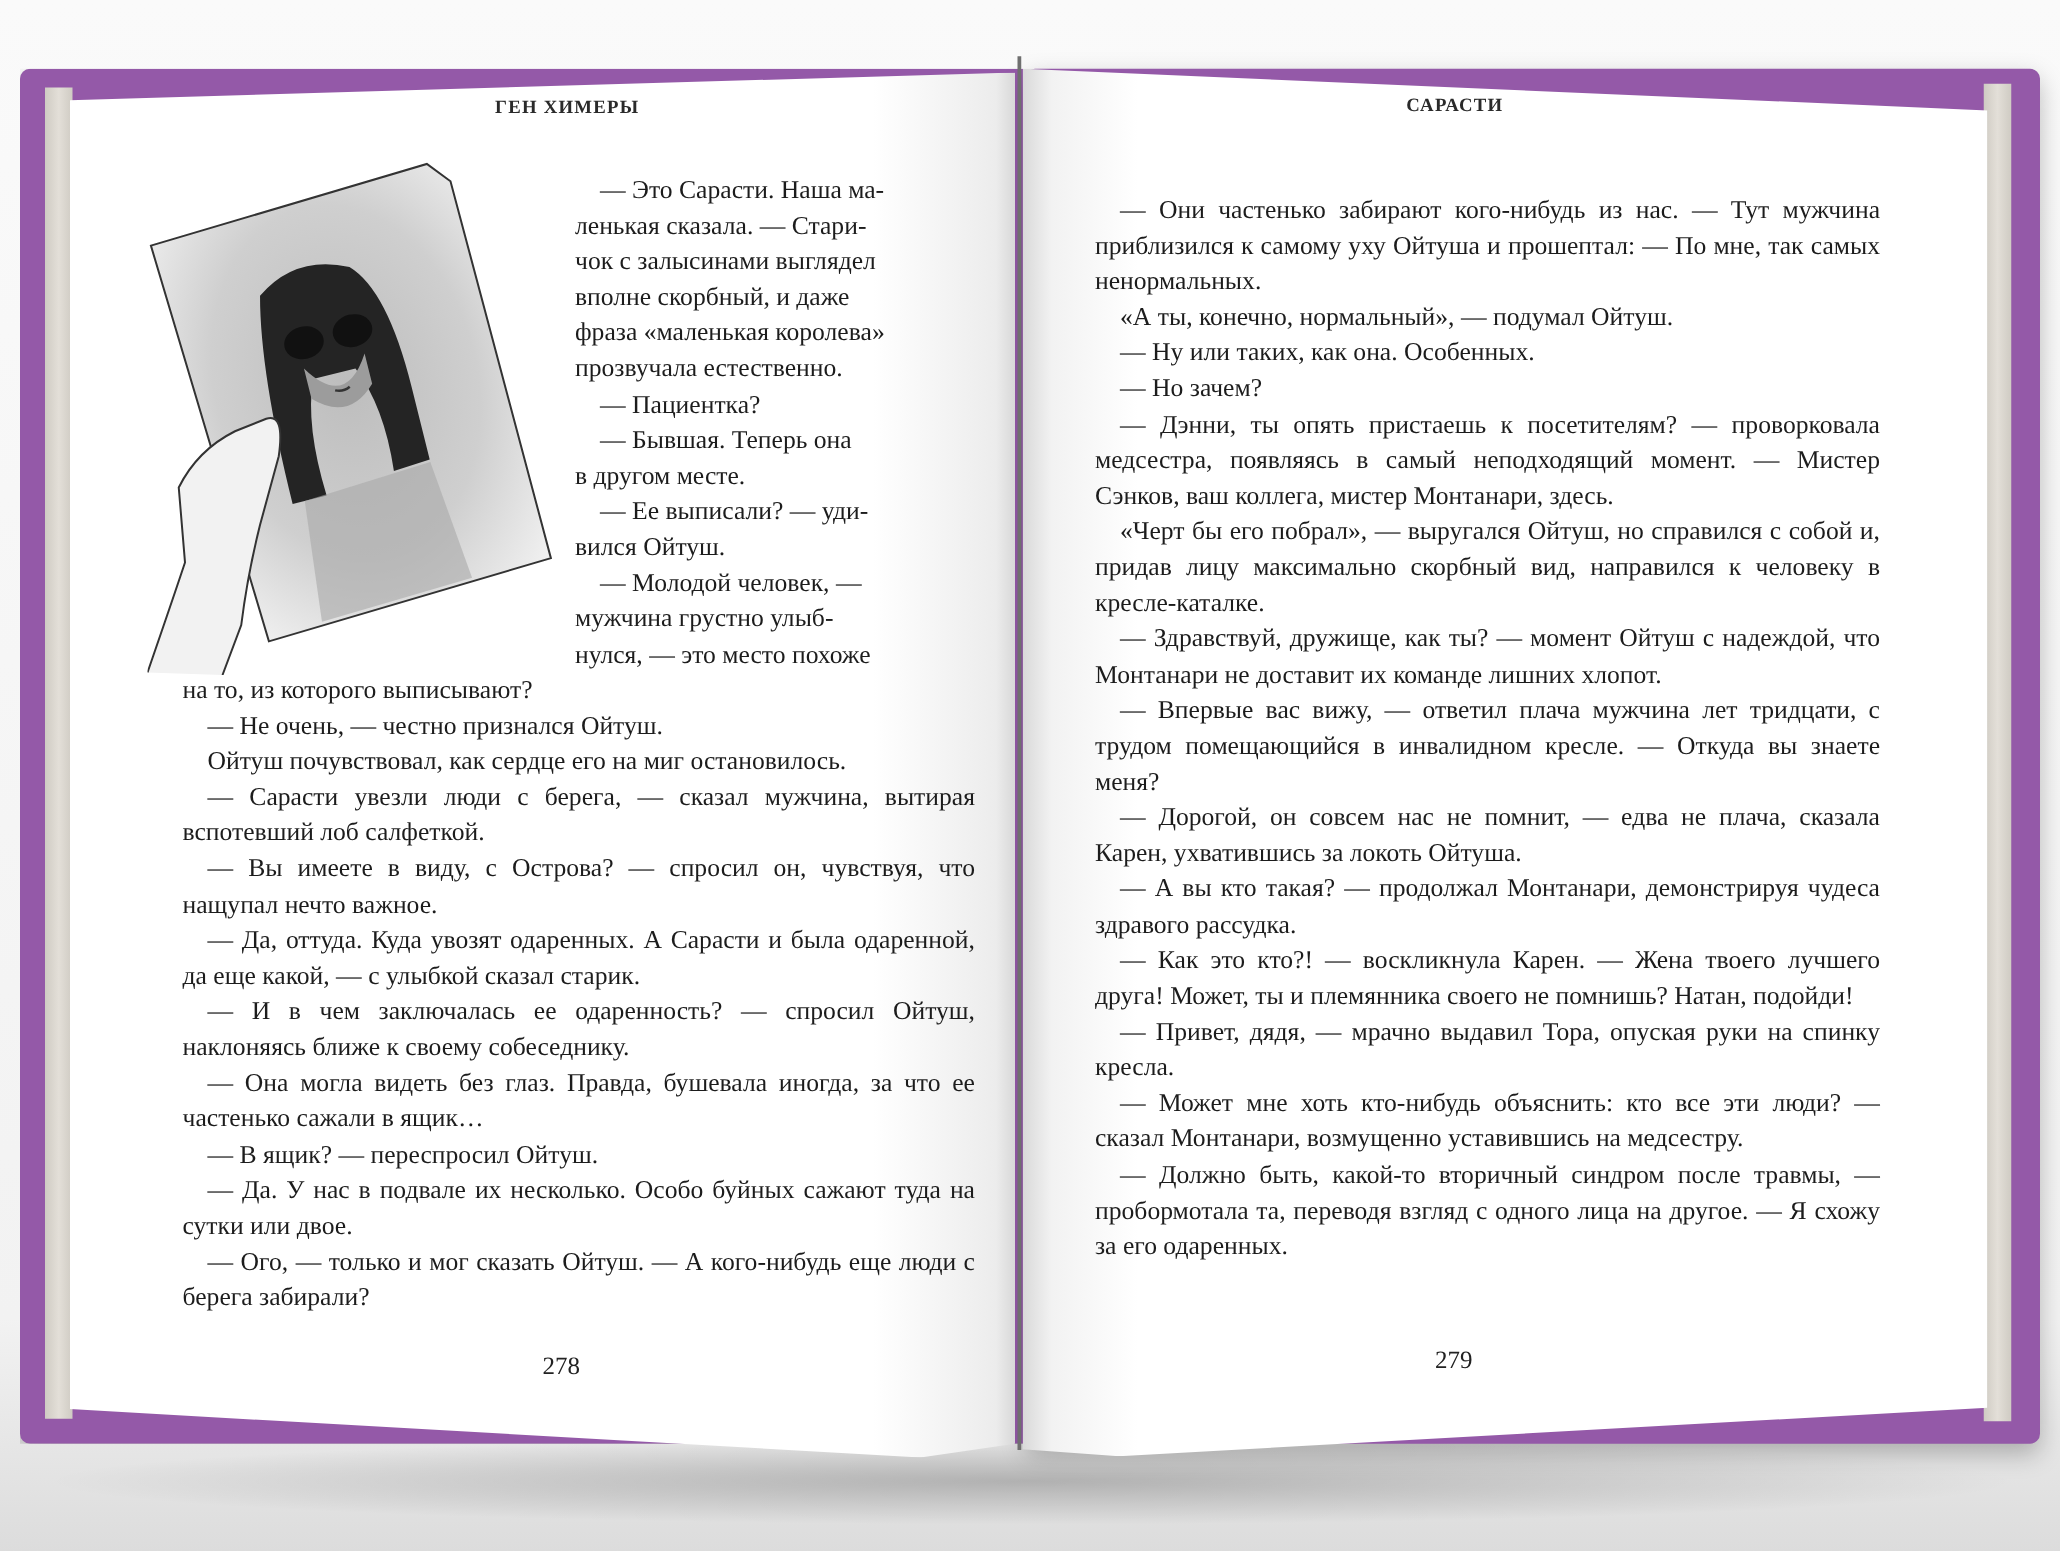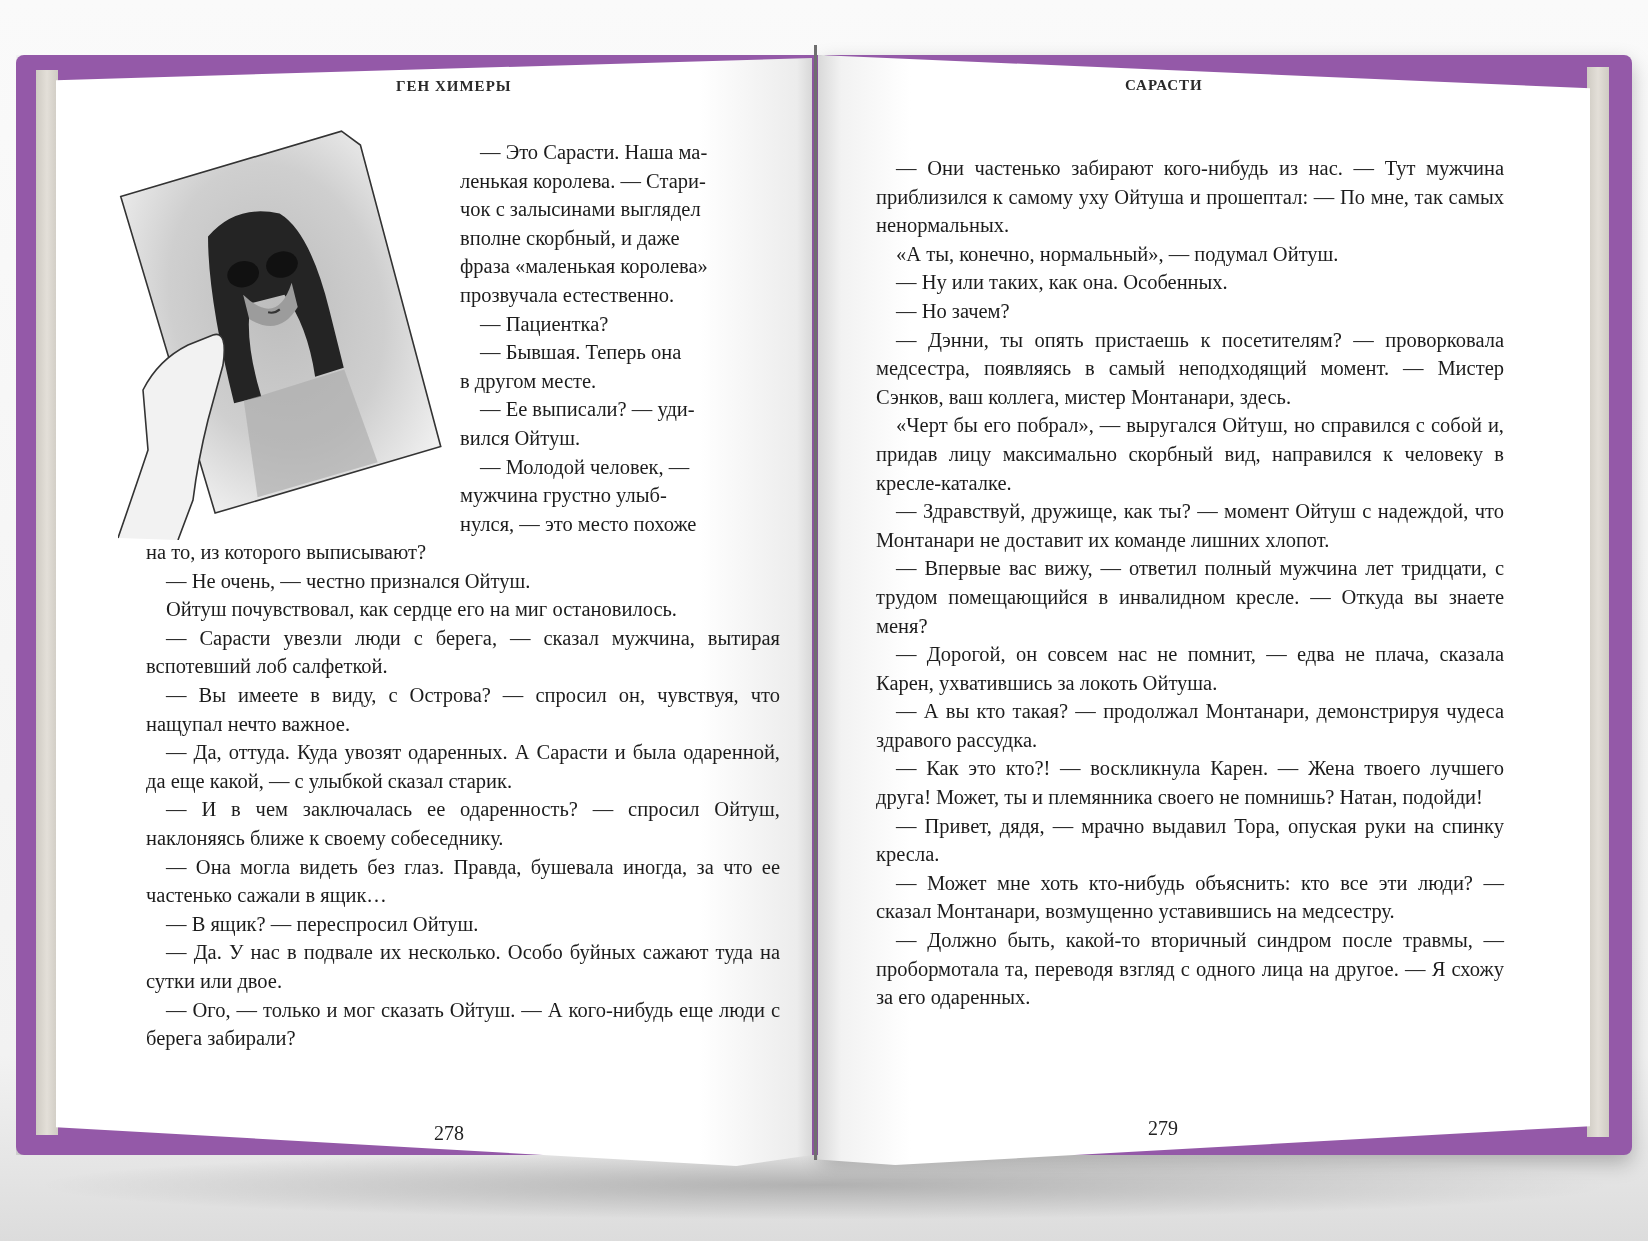--- a/index.html
+++ b/index.html
@@ -40,21 +40,21 @@
     background: linear-gradient(90deg, #d9d9d9 0%, #f2f2f2 3%, #fff 12%, #fff 100%);
   }
   .spine {
     position: absolute; left: 814px; top: 45px; width: 3px; height: 1115px;
     background: #6f6f6f;
   }
   .running-head {
     position: absolute; font-size: 15px; letter-spacing: 1px; font-weight: bold;
     color: #2a2a2a; text-transform: uppercase;
   }
-  .page-number { position: absolute; font-size: 20px; color: #222; margin-top: 40px; }
+  .page-number { position: absolute; font-size: 20px; color: #222; }
   .text-block { position: absolute; font-size: 20.5px; line-height: 28.6px; }
   .text-block p { margin: 0; text-align: justify; text-align-last: left; }
   .text-block p.indent { text-indent: 20px; }
   .illustration { position: absolute; }
 </style>
 </head>
 <body>
 
 <div class="shadow"></div>
 <div class="cover left"></div>
@@ -80,21 +80,21 @@
       <ellipse cx="180" cy="145" rx="16" ry="13" fill="#111"></ellipse>
       <path d="M135 165 Q160 205 185 165 L185 190 Q160 215 135 190 Z" fill="#9c9c9c"></path>
       <path d="M155 188 q6 3 12 0" stroke="#333" stroke-width="2" fill="none"></path>
       <path d="M110 268 L215 262 L225 360 L100 365 Z" fill="#a8a8a8" opacity="0.6"></path>
     </g>
     <path d="M0 418 Q20 360 30 330 L25 270 Q40 240 70 225 L95 215 Q110 210 105 245 L90 300 Q80 340 75 380 L60 420" fill="#f2f2f2" stroke="#333" stroke-width="1.6"></path>
   </svg>
 
   <div class="text-block" style="left:404px; top:80px; width:320px;">
     <p class="indent">— Это Сарасти. Наша ма-</p>
-    <p>ленькая королева. — Стари-</p>
+    <p>ленькая сказала. — Стари-</p>
     <p>чок с залысинами выглядел</p>
     <p>вполне скорбный, и даже</p>
     <p>фраза «маленькая королева»</p>
     <p>прозвучала естественно.</p>
     <p class="indent">— Пациентка?</p>
     <p class="indent">— Бывшая. Теперь она</p>
     <p>в другом месте.</p>
     <p class="indent">— Ее выписали? — уди-</p>
     <p>вился Ойтуш.</p>
     <p class="indent">— Молодой человек, —</p>
@@ -125,21 +125,21 @@
   <div class="running-head" style="left:307px; top:22px;">САРАСТИ</div>
 
   <div class="text-block" style="left:58px; top:99px; width:628px;">
     <p class="indent">— Они частенько забирают кого-нибудь из нас. — Тут мужчина приблизился к самому уху Ойтуша и прошептал: — По мне, так самых ненормальных.</p>
     <p class="indent">«А ты, конечно, нормальный», — подумал Ойтуш.</p>
     <p class="indent">— Ну или таких, как она. Особенных.</p>
     <p class="indent">— Но зачем?</p>
     <p class="indent">— Дэнни, ты опять пристаешь к посетителям? — проворковала медсестра, появляясь в самый неподходящий момент. — Мистер Сэнков, ваш коллега, мистер Монтанари, здесь.</p>
     <p class="indent">«Черт бы его побрал», — выругался Ойтуш, но справился с собой и, придав лицу максимально скорбный вид, направился к человеку в кресле-каталке.</p>
     <p class="indent">— Здравствуй, дружище, как ты? — момент Ойтуш с надеждой, что Монтанари не доставит их команде лишних хлопот.</p>
-    <p class="indent">— Впервые вас вижу, — ответил полный мужчина лет тридцати, с трудом помещающийся в инвалидном кресле. — Откуда вы знаете меня?</p>
+    <p class="indent">— Впервые вас вижу, — ответил плача мужчина лет тридцати, с трудом помещающийся в инвалидном кресле. — Откуда вы знаете меня?</p>
     <p class="indent">— Дорогой, он совсем нас не помнит, — едва не плача, сказала Карен, ухватившись за локоть Ойтуша.</p>
     <p class="indent">— А вы кто такая? — продолжал Монтанари, демонстрируя чудеса здравого рассудка.</p>
     <p class="indent">— Как это кто?! — воскликнула Карен. — Жена твоего лучшего друга! Может, ты и племянника своего не помнишь? Натан, подойди!</p>
     <p class="indent">— Привет, дядя, — мрачно выдавил Тора, опуская руки на спинку кресла.</p>
     <p class="indent">— Может мне хоть кто-нибудь объяснить: кто все эти люди? — сказал Монтанари, возмущенно уставившись на медсестру.</p>
     <p class="indent">— Должно быть, какой-то вторичный синдром после травмы, — пробормотала та, переводя взгляд с одного лица на другое. — Я схожу за его одаренных.</p>
   </div>
 
   <div class="page-number" style="left:330px; top:1022px;">279</div>
 </div>

